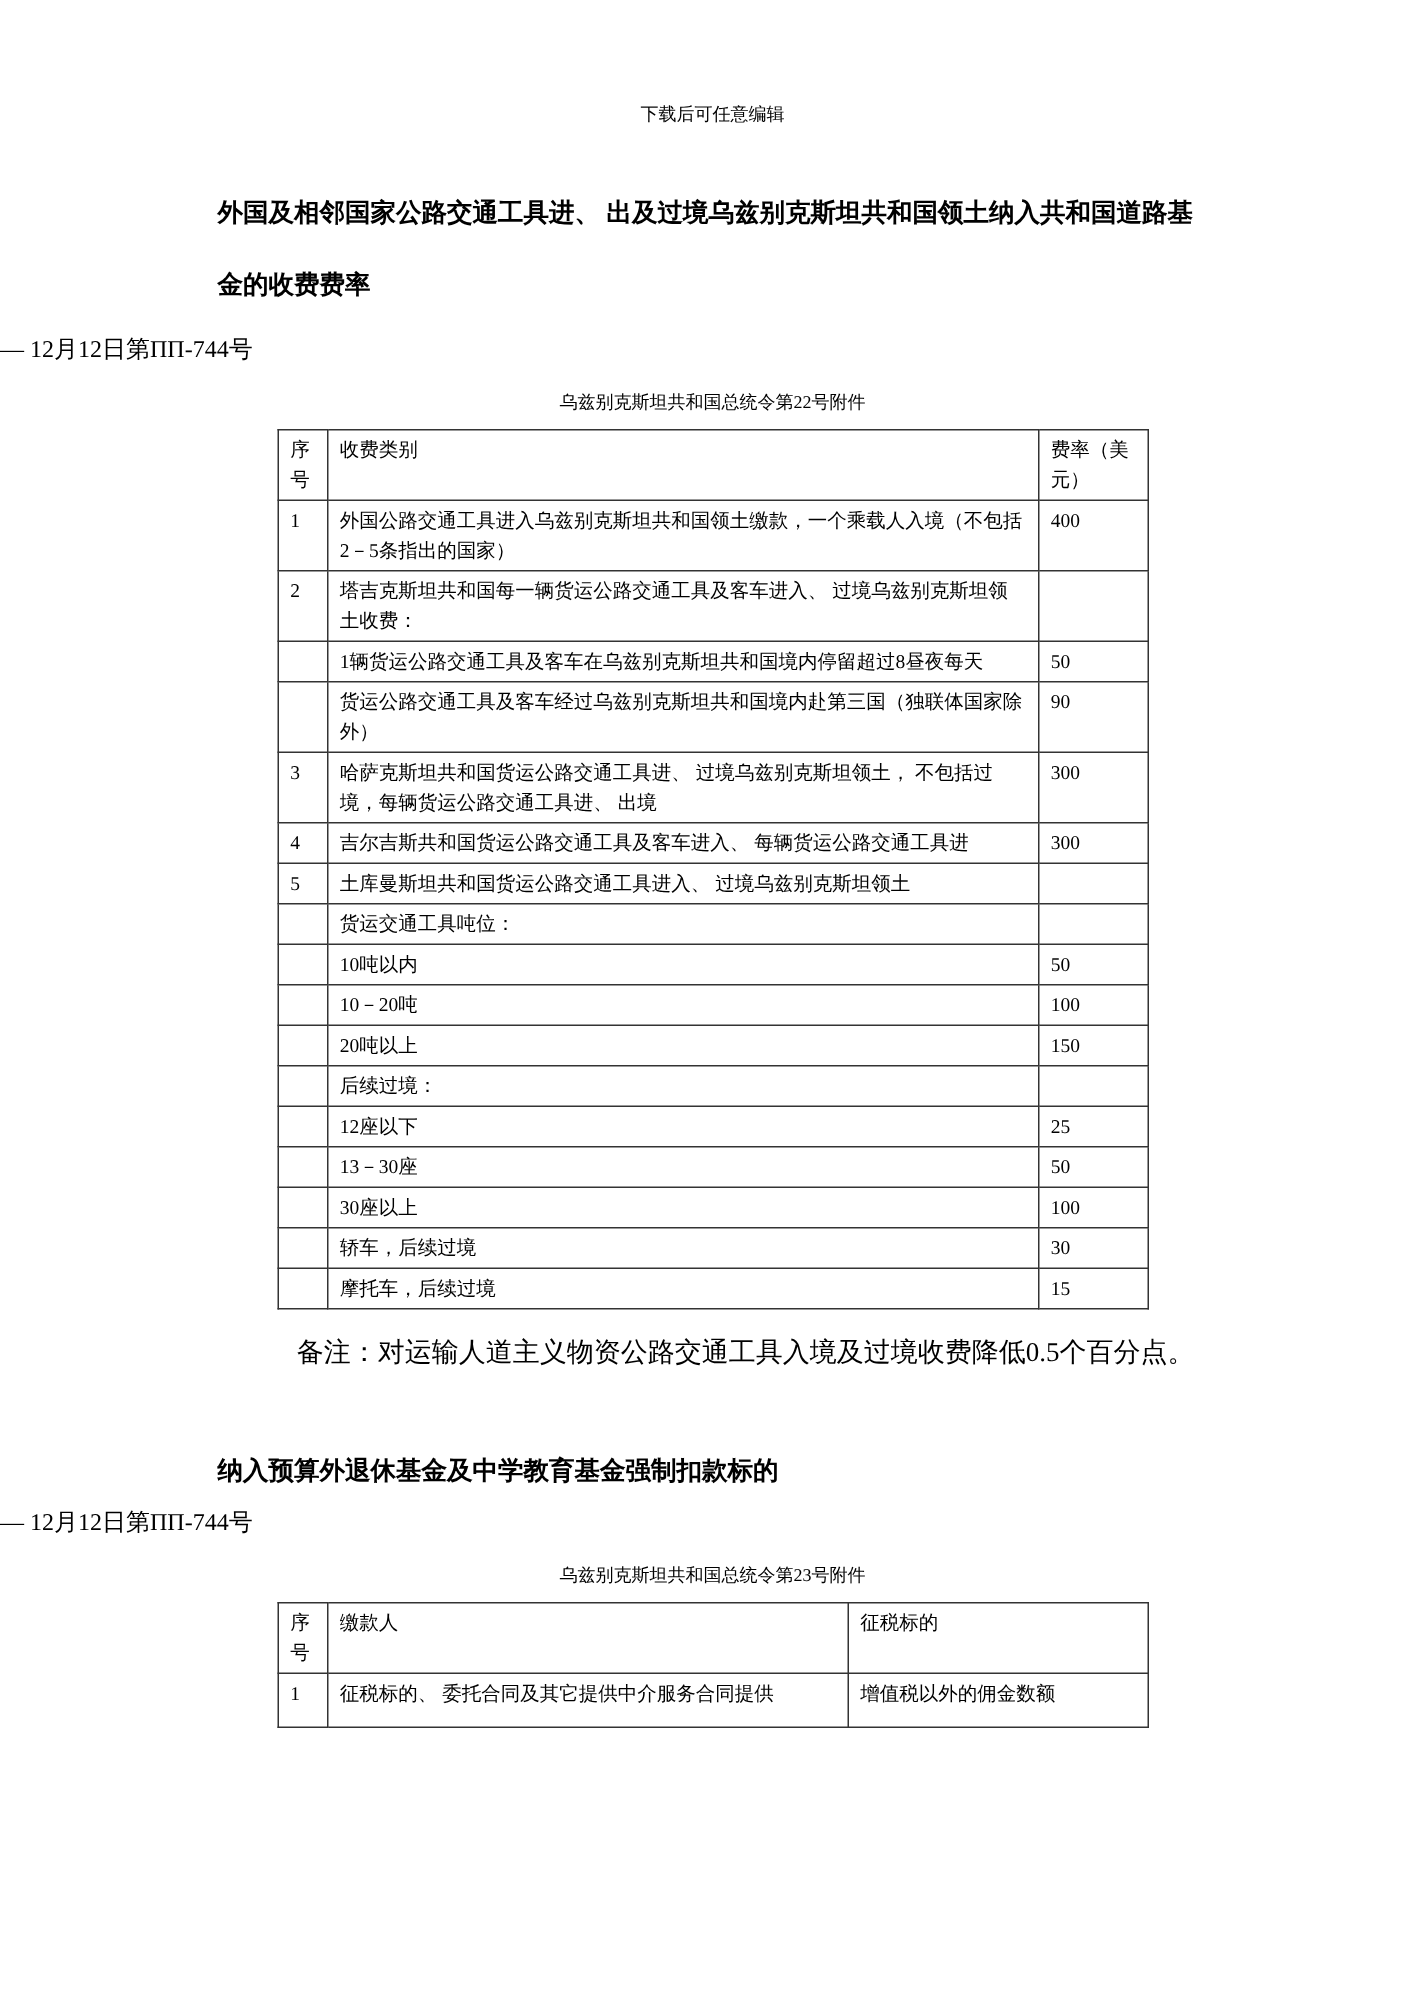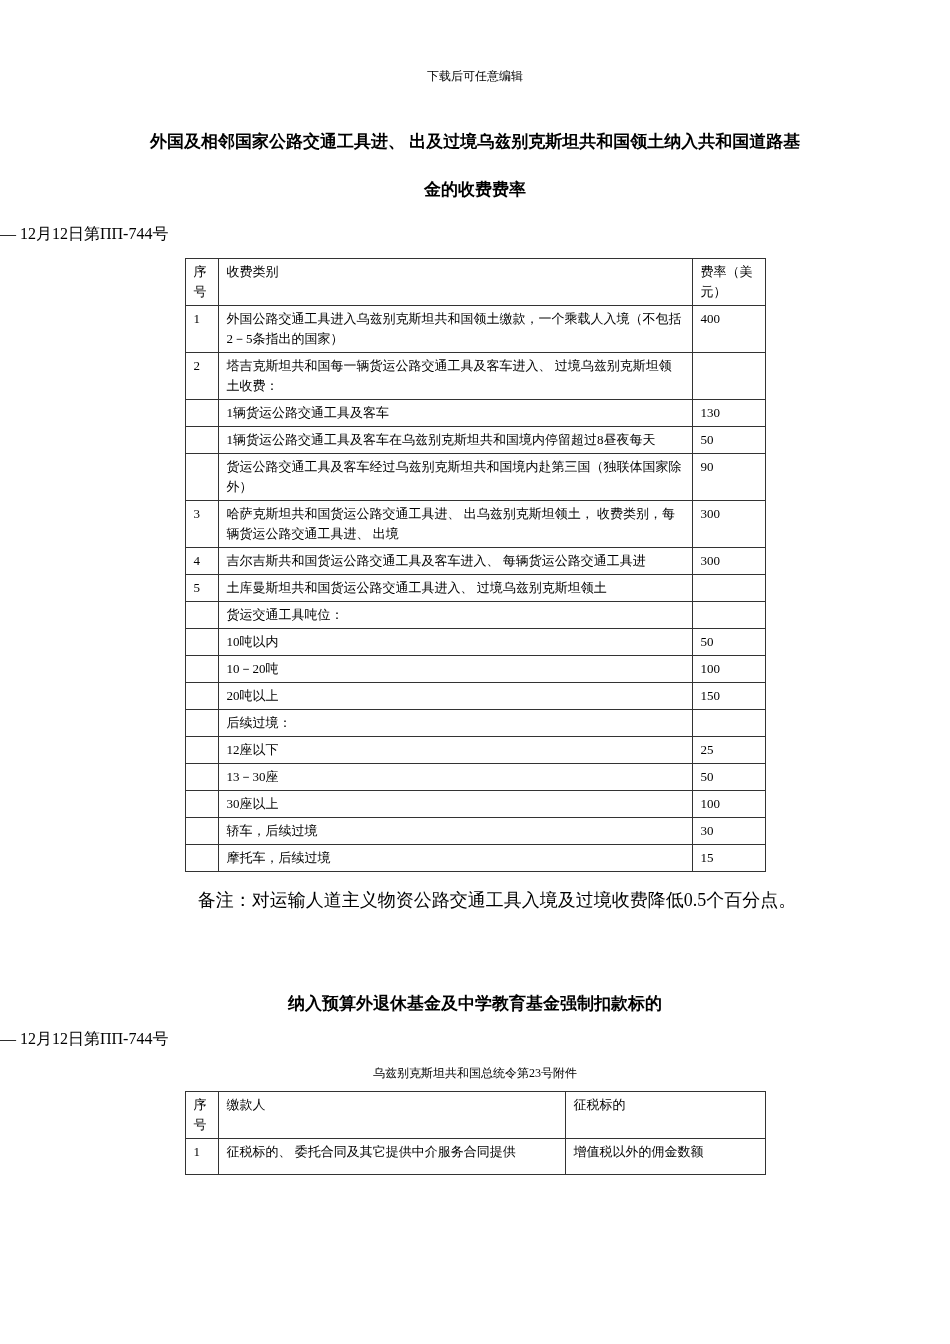--- a/index.html
+++ b/index.html
@@ -21,27 +21,26 @@
   .doc-header {
     padding-top: 68px;
     text-align: center;
     font-size: 12px;
     line-height: 16px;
     color: #000000;
   }
   .title {
     margin: 34px auto 0 auto;
     max-width: 660px;
-    text-align: center;
     font-size: 17px;
     font-weight: bold;
     line-height: 48px;
   }
   .title2 {
-    margin-top: 70px;
+    margin-top: 46px;
     line-height: 30px;
   }
   .subtitle {
     margin-top: 6px;
     text-align: left;
     font-size: 16px;
     line-height: 28px;
     font-weight: normal;
   }
   .caption {
@@ -92,20 +91,21 @@
 <body>
 
 <div class="page">
 
   <div class="doc-header">下载后可任意编辑</div>
 
   <h1 class="title">外国及相邻国家公路交通工具进、 出及过境乌兹别克斯坦共和国领土纳入共和国道路基金的收费费率</h1>
 
   <div class="subtitle">— 12月12日第ПП-744号</div>
 
+  <div class="caption">乌兹别克斯坦共和国总统令第22号附件</div>
 
   <table class="doc-table t1">
     <colgroup>
       <col class="col-no">
         <col class="col-text">
         <col class="col-rate">
     </colgroup>
     <thead>
       <tr>
         <th>序号</th>
@@ -119,36 +119,31 @@
           <td>外国公路交通工具进入乌兹别克斯坦共和国领土缴款，一个乘载人入境（不包括2－5条指出的国家）</td>
           <td>400</td>
         </tr>
         <tr>
           <td>2</td>
           <td>塔吉克斯坦共和国每一辆货运公路交通工具及客车进入、 过境乌兹别克斯坦领土收费：</td>
           <td></td>
         </tr>
         <tr>
           <td></td>
-          <td>1辆货运公路交通工具及客车</td>
-          <td>130</td>
-        </tr>
-        <tr>
-          <td></td>
           <td>1辆货运公路交通工具及客车在乌兹别克斯坦共和国境内停留超过8昼夜每天</td>
           <td>50</td>
         </tr>
         <tr>
           <td></td>
           <td>货运公路交通工具及客车经过乌兹别克斯坦共和国境内赴第三国（独联体国家除外）</td>
           <td>90</td>
         </tr>
         <tr>
           <td>3</td>
-          <td>哈萨克斯坦共和国货运公路交通工具进、 出乌兹别克斯坦领土， 收费类别，每辆货运公路交通工具进、 出境</td>
+          <td>哈萨克斯坦共和国货运公路交通工具进、 过境乌兹别克斯坦领土， 不包括过境，每辆货运公路交通工具进、 出境</td>
           <td>300</td>
         </tr>
         <tr>
           <td>4</td>
           <td>吉尔吉斯共和国货运公路交通工具及客车进入、 每辆货运公路交通工具进</td>
           <td>300</td>
         </tr>
         <tr>
           <td>5</td>
           <td>土库曼斯坦共和国货运公路交通工具进入、 过境乌兹别克斯坦领土</td>

